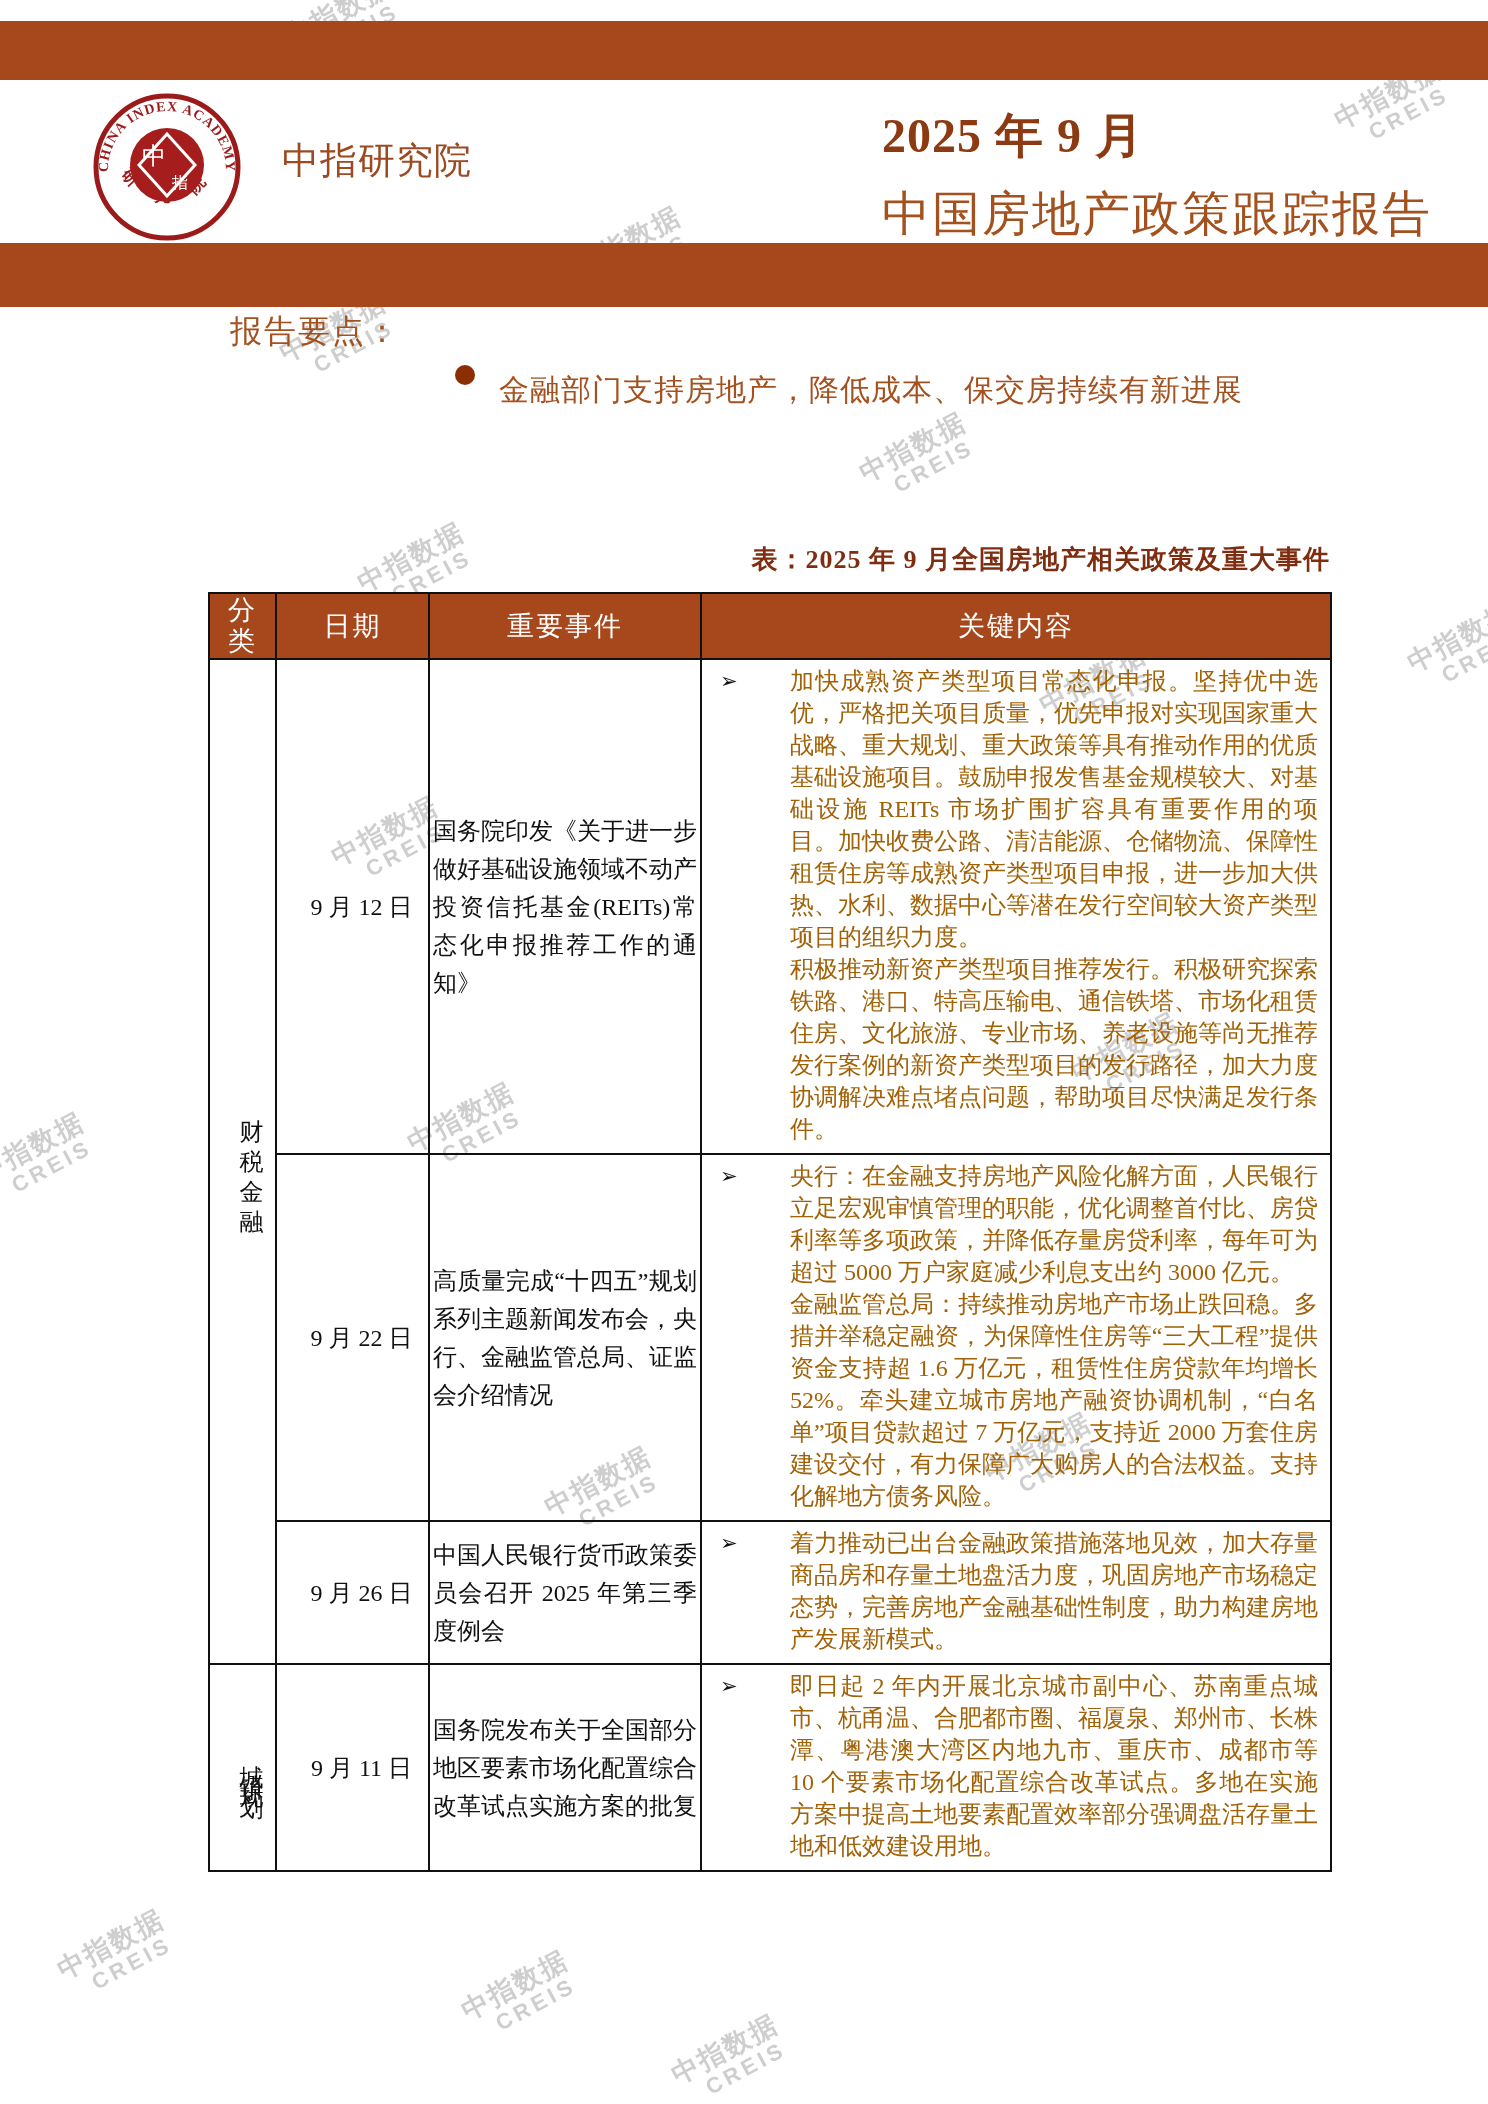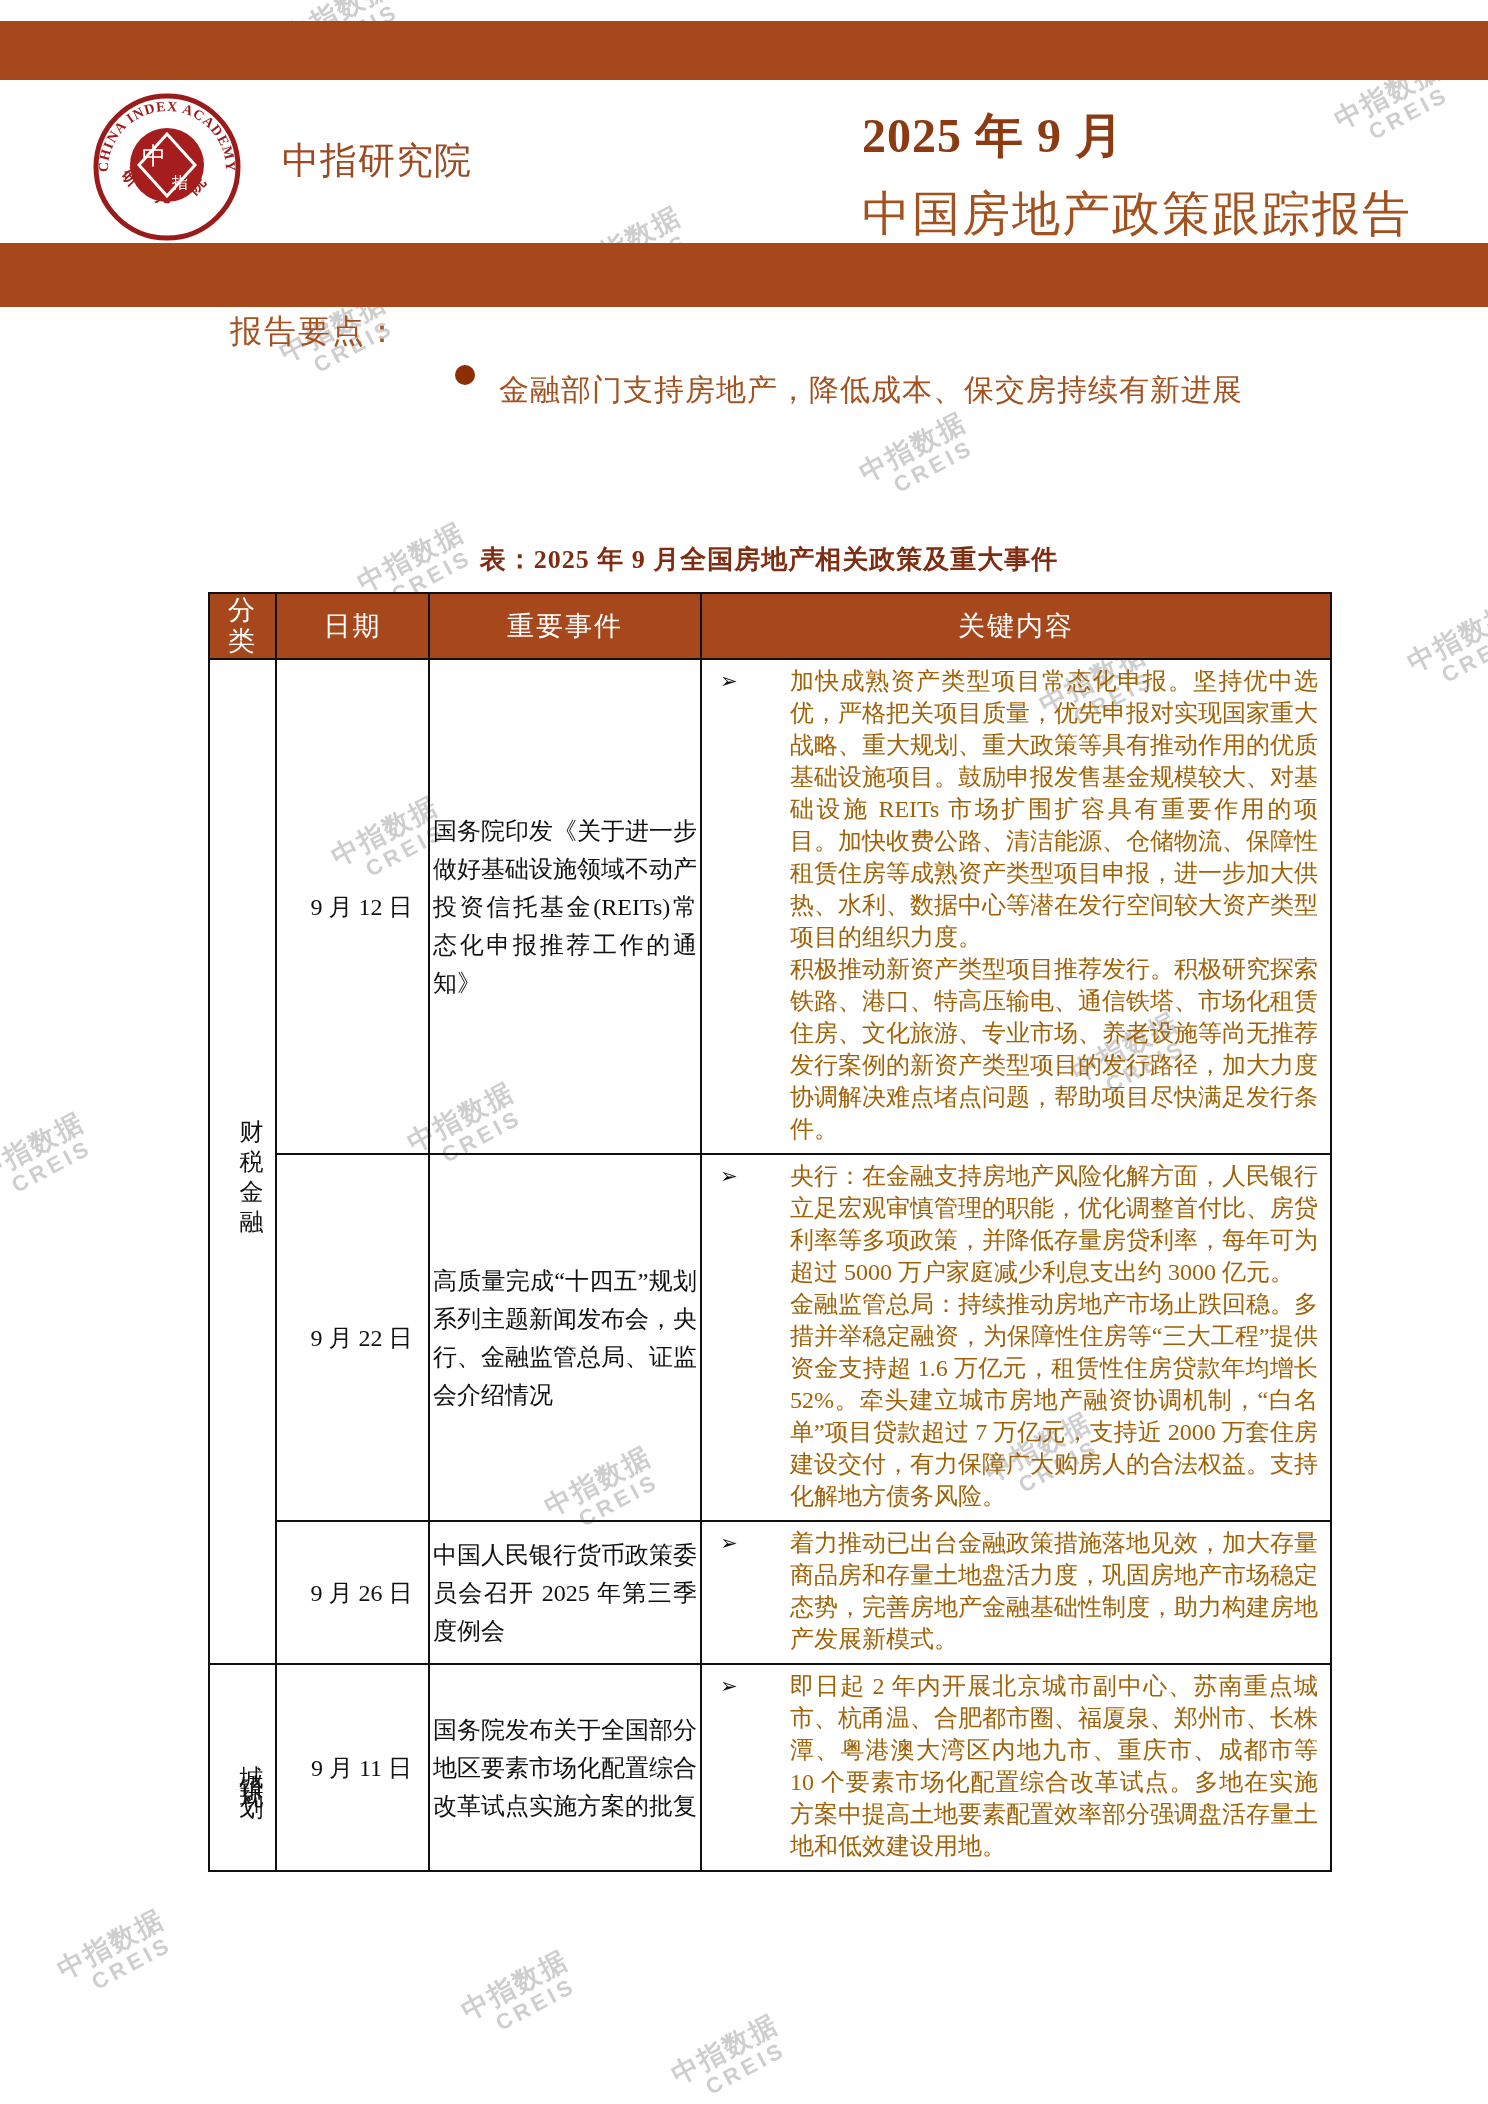--- a/index.html
+++ b/index.html
@@ -11,29 +11,29 @@
       font-family:"Liberation Sans","DejaVu Sans",sans-serif;font-weight:bold;white-space:nowrap;}
   .wm .l1{font-size:27px;letter-spacing:2px;}
   .wm .l2{font-size:22px;letter-spacing:4px;margin-left:24px;margin-top:-4px;}
   
   .layer{position:absolute;inset:0;z-index:1;}
   .bar{position:absolute;left:0;width:1488px;background:#A6481C;}
   #top-bar{top:21px;height:59px;}
   #divider-bar{top:243px;height:64px;}
   #seal{position:absolute;left:92px;top:92px;width:150px;height:150px;}
   #brand-name{position:absolute;left:282px;top:136px;font-size:37px;color:#9C4A22;letter-spacing:1px;text-align:center;}
-  #title-block{position:absolute;left:862px;top:104px;}
+  #title-block{position:absolute;left:882px;top:104px;}
   #title-line1{font-size:48px;font-weight:bold;color:#8B3A12;letter-spacing:1px;}
   #title-line2{font-size:48px;color:#A3521F;margin-top:14px;letter-spacing:2px;}
   #highlights-heading{position:absolute;left:230px;top:310px;font-size:32px;color:#A3511F;letter-spacing:2px;}
   #highlights-list{position:absolute;left:455px;top:352px;width:950px;}
   .hl-item{display:flex;margin-bottom:6px;}
   .hl-dot{flex:0 0 20px;width:20px;height:20px;border-radius:50%;background:#8B2E04;margin-top:13px;margin-right:24px;}
   .hl-text{font-size:30px;line-height:44px;color:#A3511F;letter-spacing:1px;margin-top:16px;}
-  #table-title{position:absolute;left:208px;top:542px;width:1122px;text-align:center;
+  #table-title{position:absolute;left:208px;top:542px;width:1122px;text-align:right;
                font-size:26px;font-weight:bold;color:#7E2D10;letter-spacing:1px;}
   
   #policy-table{position:absolute;left:208px;top:592px;width:1122px;border-collapse:collapse;
                 background:transparent;table-layout:fixed;}
   #policy-table td,#policy-table th{border:2px solid #111;}
   #policy-table th{background:#A6481C;color:#fff;font-size:27px;font-weight:normal;
                    height:62px;text-align:center;letter-spacing:2px;}
   th .stack{display:inline-block;width:30px;word-break:break-all;line-height:31px;}
   td{background:transparent;padding-left:19px;}
   .cell-cat{text-align:center;vertical-align:middle;}

